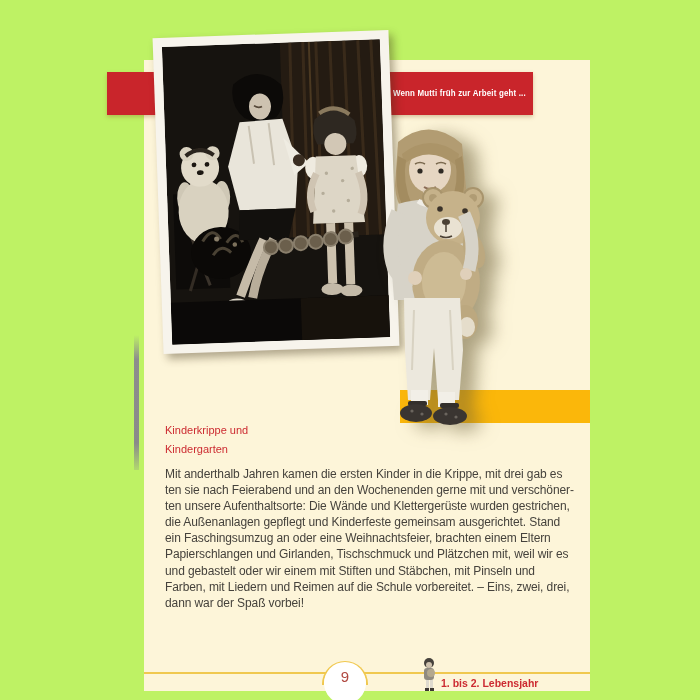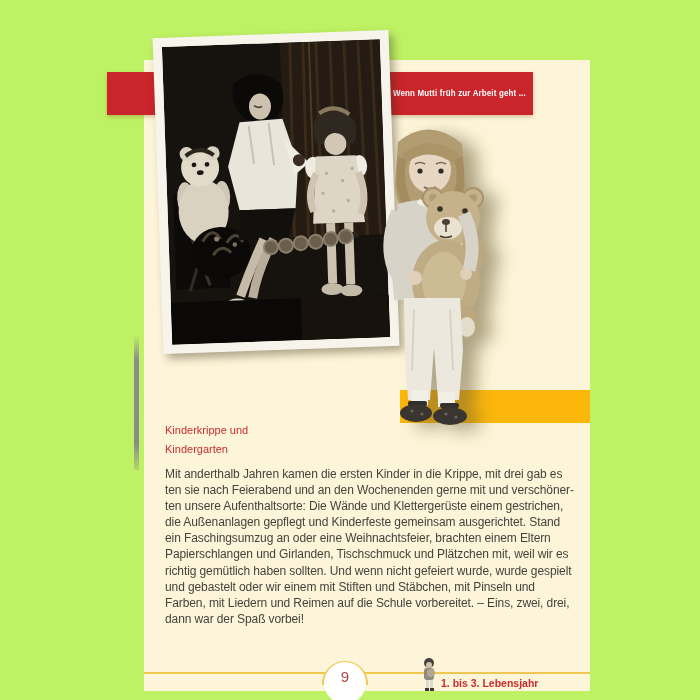--- a/index.html
+++ b/index.html
@@ -210,25 +210,24 @@
   </div>
 
   <div class="heading">
     <div>Kinderkrippe und</div>
     <div>Kindergarten</div>
   </div>
 
   <div class="bodytext">
       <div class="line">Mit anderthalb Jahren kamen die ersten Kinder in die Krippe, mit drei gab es</div>
       <div class="line">ten sie nach Feierabend und an den Wochenenden gerne mit und verschöner-</div>
-      <div class="line">ten unsere Aufenthaltsorte: Die Wände und Klettergerüste einem gestrichen,</div>
+      <div class="line">ten unsere Aufenthaltsorte: Die Wände und Klettergerüste wurden gestrichen,</div>
       <div class="line">die Außenanlagen gepflegt und Kinderfeste gemeinsam ausgerichtet. Stand</div>
       <div class="line">ein Faschingsumzug an oder eine Weihnachtsfeier, brachten einem Eltern</div>
       <div class="line">Papierschlangen und Girlanden, Tischschmuck und Plätzchen mit, weil wir es</div>
-      <div class="line">richtig gemütlich haben sollten. Und wenn nicht gefeiert wurde, wurde gespielt</div>
       <div class="line">und gebastelt oder wir einem mit Stiften und Stäbchen, mit Pinseln und</div>
       <div class="line">Farben, mit Liedern und Reimen auf die Schule vorbereitet. – Eins, zwei, drei,</div>
       <div class="line">dann war der Spaß vorbei!</div>
     </div>
 
   <div class="footer-line"></div>
   <div class="pagenum-arc"></div>
   <div class="pagenum-circle"></div>
   <div class="pagenum">9</div>
 
@@ -238,15 +237,15 @@
       <circle cx="8" cy="8" r="3" fill="#cfc2ae"></circle>
       <rect x="3" y="11" width="10" height="12" rx="3" fill="#8f8a80"></rect>
       <circle cx="10" cy="16" r="4" fill="#b3a88f"></circle>
       <rect x="5" y="23" width="3" height="9" fill="#dedacf"></rect>
       <rect x="9" y="23" width="3" height="9" fill="#dedacf"></rect>
       <rect x="4" y="31" width="4" height="3" fill="#3c3833"></rect>
       <rect x="9" y="31" width="4" height="3" fill="#3c3833"></rect>
     </svg>
   </div>
 
-  <div class="footer-label">1. bis 3. Lebensjahr</div>
+  <div class="footer-label">1. bis 2. Lebensjahr</div>
 
 </div>
 
 </body></html>

